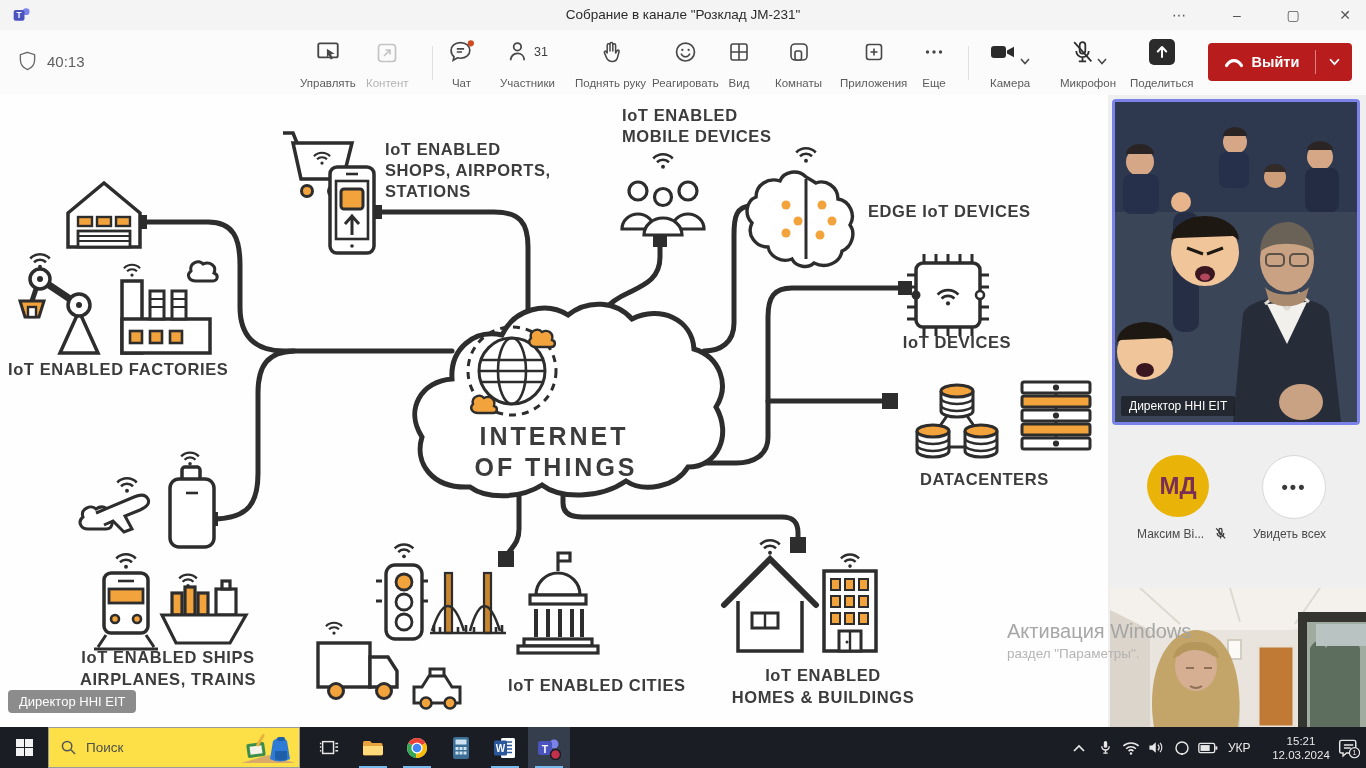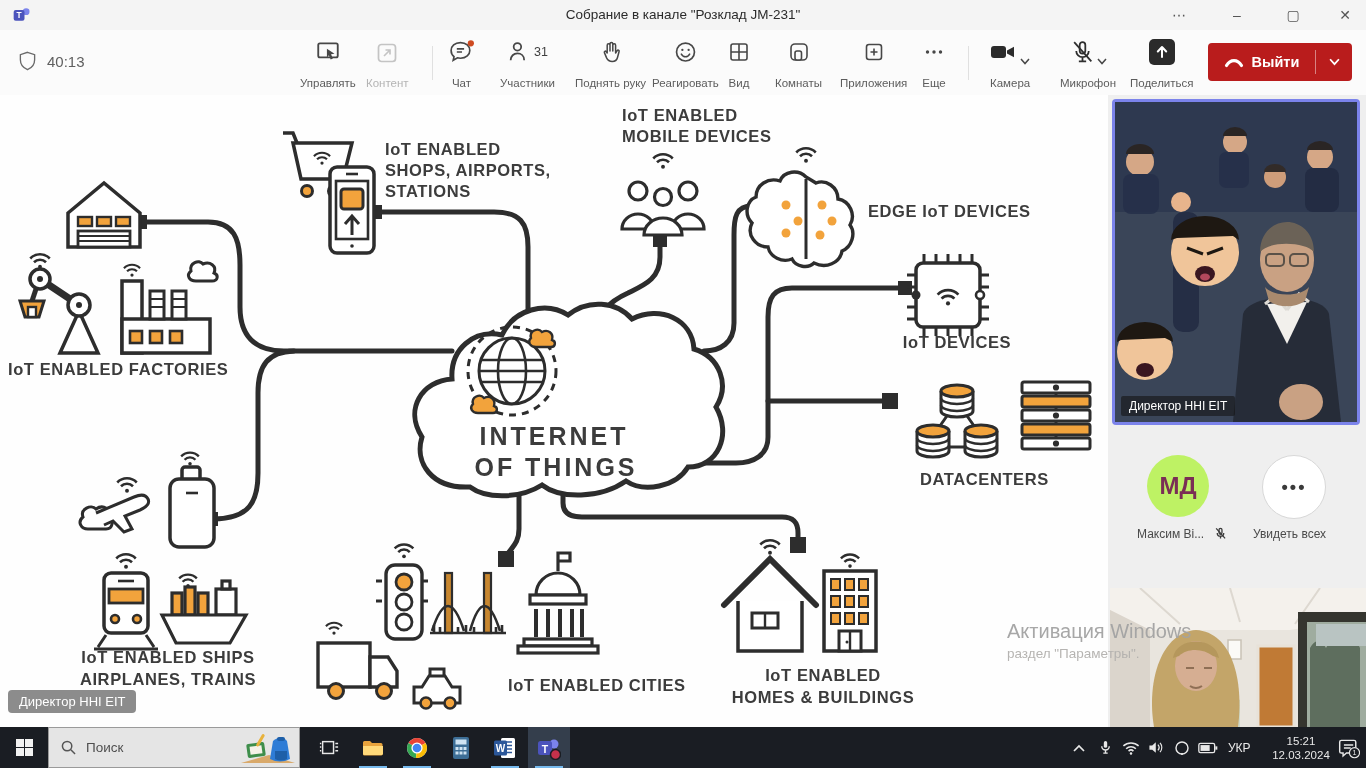--- a/index.html
+++ b/index.html
@@ -34,36 +34,36 @@
              display:flex;align-items:center;justify-content:center;}
   
   .sharearea{position:absolute;left:0;top:95px;width:1108px;height:632px;background:#FEFEFE;}
   .rightpanel{position:absolute;left:1108px;top:95px;width:258px;height:632px;background:#EFEFEF;}
   .video1{position:absolute;left:1112px;top:99px;width:242px;height:320px;border:3px solid #7B83EB;
           border-radius:4px;overflow:hidden;background:#2c3549;cursor:pointer;}
   .namebadge{position:absolute;left:6px;bottom:6px;background:rgba(20,20,20,.6);color:#fff;
              font-size:12px;padding:3px 8px;border-radius:2px;}
   .avatar{width:62px;height:62px;border-radius:50%;display:flex;align-items:center;
           justify-content:center;font-size:24px;font-weight:bold;cursor:pointer;}
-  .av-md{position:absolute;left:1147px;top:455px;background:#bef264;color:#7A2E55;}
+  .av-md{position:absolute;left:1147px;top:455px;background:#eab308;color:#7A2E55;}
   .av-all{position:absolute;left:1262px;top:455px;background:#fff;border:1px solid #D8D8D8;
           color:#3a3a3a;font-size:18px;letter-spacing:2px;}
   .av-label{position:absolute;top:527px;font-size:12px;color:#4a4a4a;white-space:nowrap;}
   .video2{position:absolute;left:1110px;top:588px;width:256px;height:139px;overflow:hidden;
           background:#E9E5DE;cursor:pointer;}
   .presenterbadge{position:absolute;left:8px;top:690px;background:rgba(130,130,130,.92);color:#fff;
                   font-size:13px;padding:4px 11px;border-radius:4px;z-index:6;}
   .activation{position:absolute;left:1007px;top:618px;z-index:7;color:#A9A9A9;}
   .activation .t1{font-size:20px;line-height:26px;color:#A3A3A3;opacity:.95;}
   .activation .t2{font-size:13.5px;line-height:20px;color:#B3B1AE;opacity:.95;}
   
   .taskbar{position:absolute;left:0;top:727px;width:1366px;height:41px;background:#1A1D23;z-index:8;}
   .startbtn{position:absolute;left:0;top:0;width:48px;height:41px;display:flex;align-items:center;
             justify-content:center;cursor:pointer;}
-  .searchbox{position:absolute;left:48px;top:0;width:252px;height:41px;background:#e5e5e5;
+  .searchbox{position:absolute;left:48px;top:0;width:252px;height:41px;background:#fde047;
              border:1px solid #9a9a9a;box-sizing:border-box;display:flex;align-items:center;cursor:text;}
   .searchbox .stext{font-size:13.5px;color:#4f4f4f;margin-left:10px;}
   .tile{position:absolute;top:0;width:42px;height:41px;display:flex;align-items:center;
         justify-content:center;cursor:pointer;}
   .underline{position:absolute;bottom:0;left:7px;width:28px;height:2px;background:#76B9ED;}
   .tile.teams{background:#343E4C;}
   .tray{position:absolute;top:0;height:41px;display:flex;align-items:center;cursor:pointer;}
   .traytext{color:#E8E8E8;font-size:12px;}
   .clock{position:absolute;left:1268px;top:0;width:66px;height:41px;display:flex;flex-direction:column;
          align-items:center;justify-content:center;color:#E8E8E8;font-size:11.5px;line-height:14px;cursor:default;}

